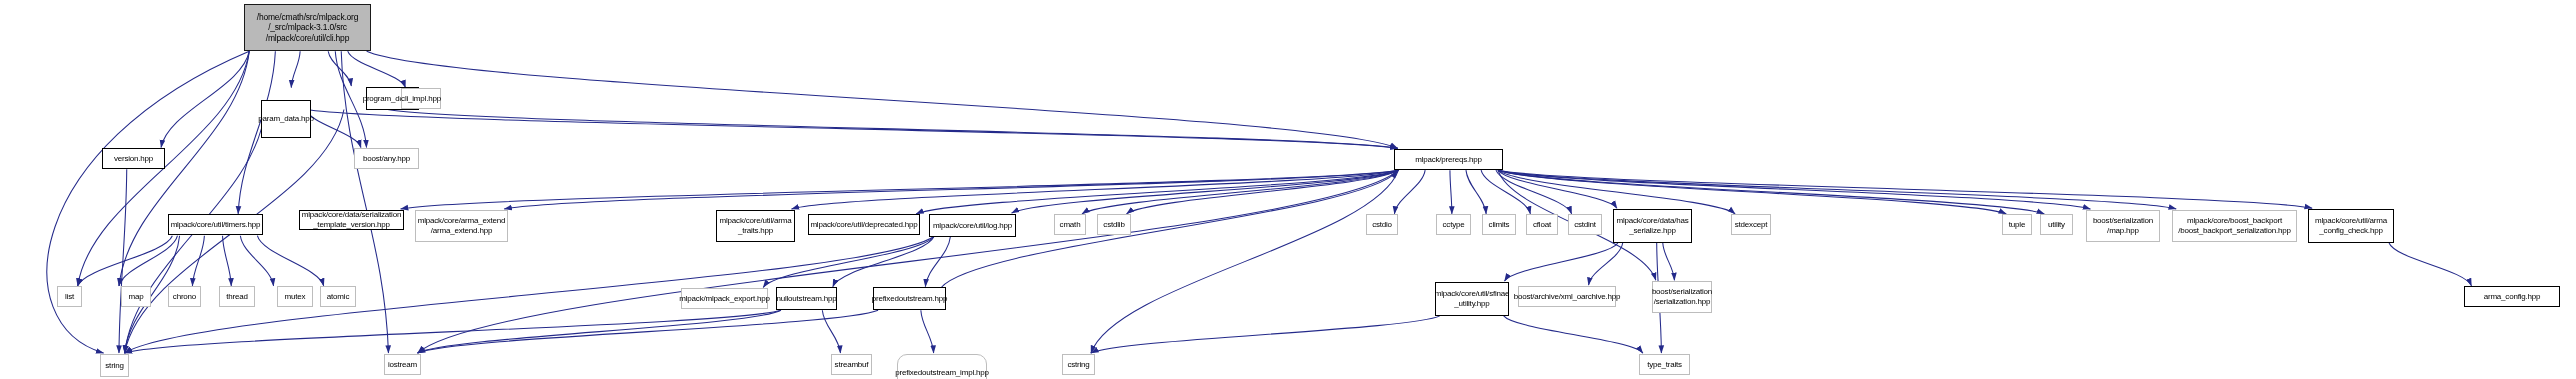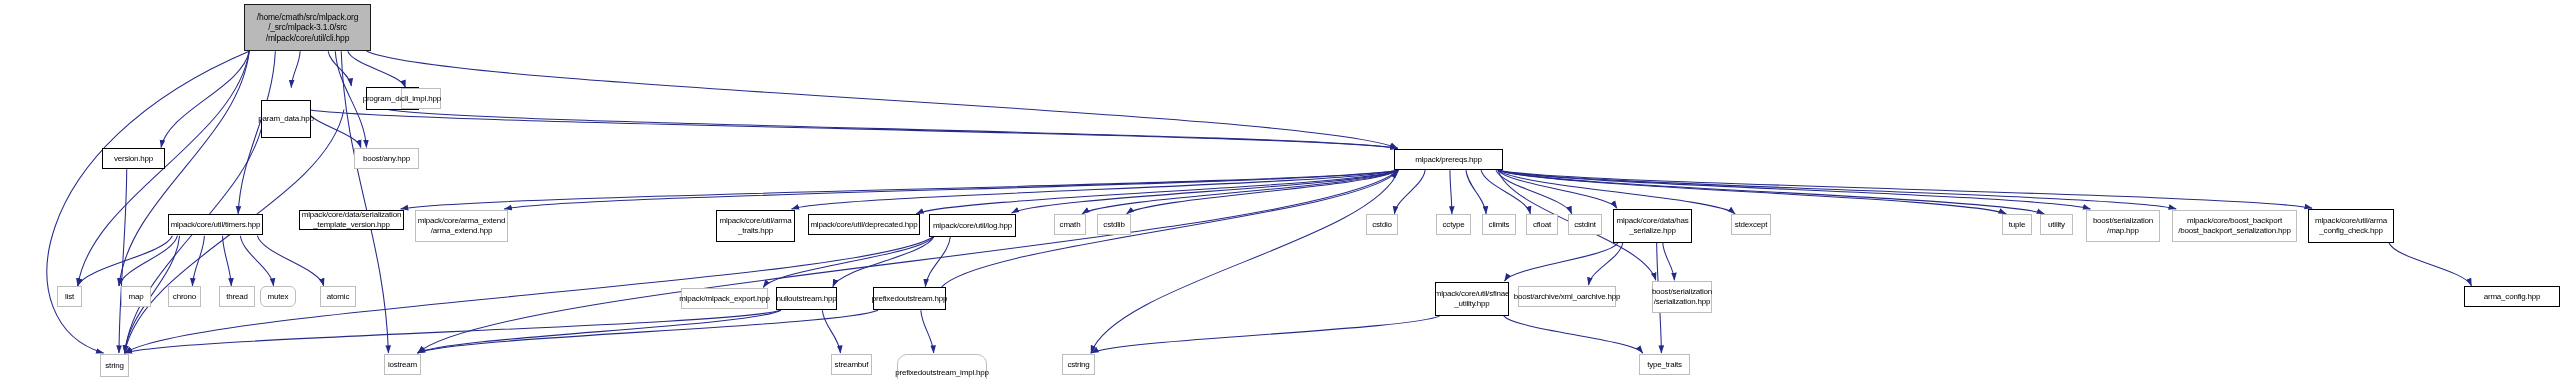--- a/index.html
+++ b/index.html
@@ -187,21 +187,21 @@
     </div>
     <div class="node ext" style="left: 93px; top: 286px; width: 30px; height: 21px; margin-left: 28px;">
       <div class="ln">map</div>
     </div>
     <div class="node ext" style="left: 168px; top: 286px; width: 33px; height: 21px;">
       <div class="ln">chrono</div>
     </div>
     <div class="node ext" style="left: 219px; top: 286px; width: 36px; height: 21px;">
       <div class="ln">thread</div>
     </div>
-    <div class="node ext" style="left: 260px; top: 286px; width: 36px; height: 21px; border-radius: 6px;">
+    <div class="node ext" style="left: 277px; top: 286px; width: 36px; height: 21px;">
       <div class="ln">mutex</div>
     </div>
     <div class="node ext" style="left: 320px; top: 286px; width: 36px; height: 21px;">
       <div class="ln">atomic</div>
     </div>
     <div class="node ext" style="left: 681px; top: 288px; width: 87px; height: 21px;">
       <div class="ln">mlpack/mlpack_export.hpp</div>
     </div>
     <div class="node doc bold" style="left: 776px; top: 287px; width: 61px; height: 23px;">
       <div class="ln">nulloutstream.hpp</div>

